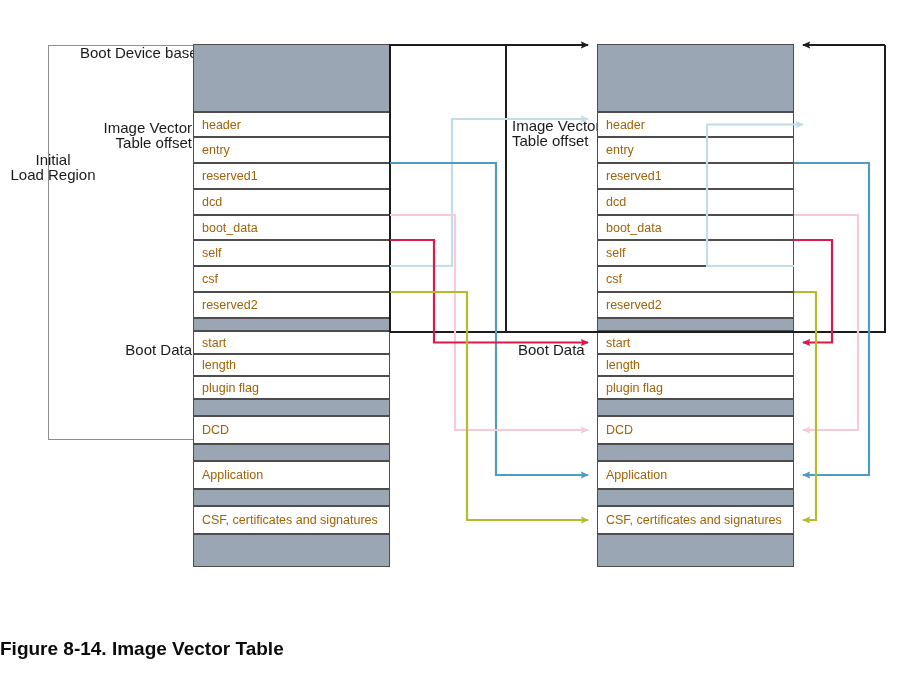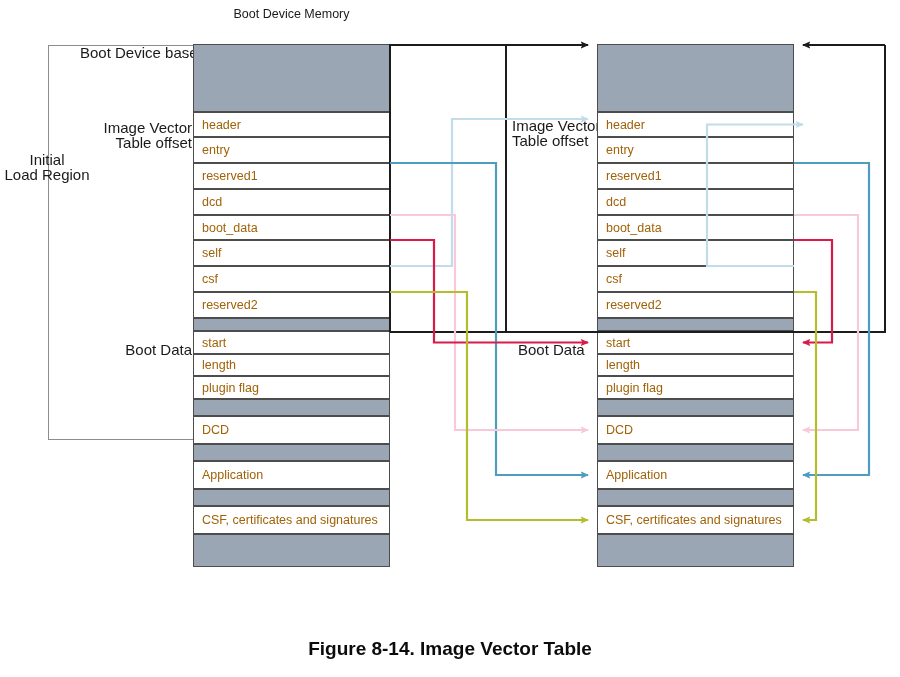--- a/index.html
+++ b/index.html
@@ -3,41 +3,40 @@
 <meta charset="utf-8">
 <style>
   html,body{margin:0;padding:0;background:#fff;}
   body{width:900px;height:677px;position:relative;overflow:hidden;
        font-family:"Liberation Sans","DejaVu Sans",sans-serif;
        -webkit-font-smoothing:antialiased;}
   .stage{position:absolute;inset:0;}
   svg.layer{position:absolute;left:0;top:0;width:900px;height:677px;}
   .lbl{position:absolute;font-size:15px;color:#1a1a1a;line-height:15px;white-space:pre;}
   .col-title{position:absolute;font-size:12.5px;color:#1a1a1a;text-align:center;}
-  .caption{position:absolute;left:0;width:900px;text-align:center;
+  .caption{position:absolute;left:0;width:900px;text-align:left;
            font-size:19px;font-weight:bold;color:#0b0b0b;}
   .memcell{position:absolute;box-sizing:border-box;border:1.6px solid #4d4d4d;}
   .memcell.gray{background:#9aa6b4;border-color:#4d4d4d;}
   .memcell.white{background:#ffffff;}
   .memcell .txt{position:absolute;left:8px;top:50%;transform:translateY(-50%);
                 font-size:12.5px;color:#a16207;white-space:nowrap;}
   .bracket{position:absolute;box-sizing:border-box;border:1.3px solid #8d8d8d;
            border-right:none;background:transparent;}
 </style>
 </head>
 <body>
 
 <div class="stage">
 
-  <div class="col-title" style="left:193px;top:7px;width:197px;">Boot Device Memory</div>
 
   <div class="bracket" style="left:48px;top:45px;width:145px;height:395px;"></div>
 
   <div class="lbl" style="left:80px;top:45px;width:112px;text-align:right;">Boot Device base</div>
-  <div class="lbl" style="left:4px;top:152px;width:86px;text-align:center;">Initial
+  <div class="lbl" style="left:10px;top:152px;width:86px;text-align:center;">Initial
 Load Region</div>
   <div class="lbl" style="left:96px;top:120px;width:96px;text-align:right;">Image Vector
 Table offset</div>
   <div class="lbl" style="left:92px;top:342px;width:100px;text-align:right;">Boot Data</div>
 
   <div class="lbl" style="left:512px;top:118px;width:84px;text-align:left;">Image Vector
 Table offset</div>
   <div class="lbl" style="left:518px;top:342px;width:78px;text-align:left;">Boot Data</div>
 
   <div id="col-left">

